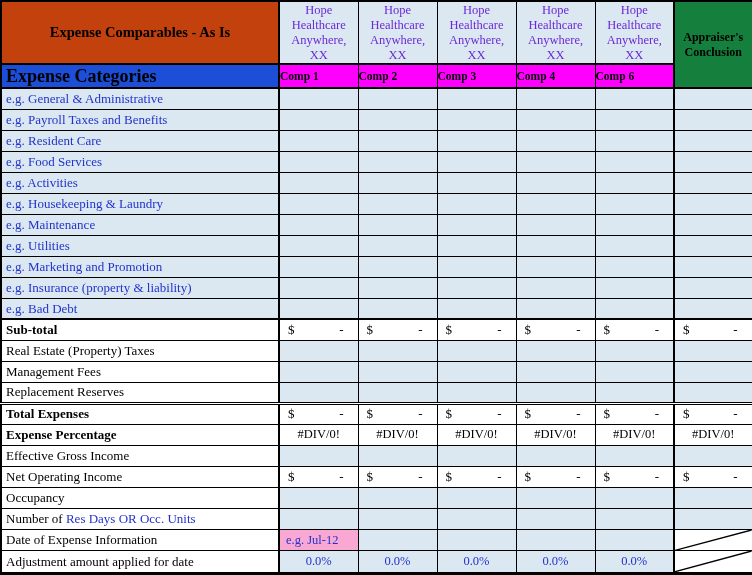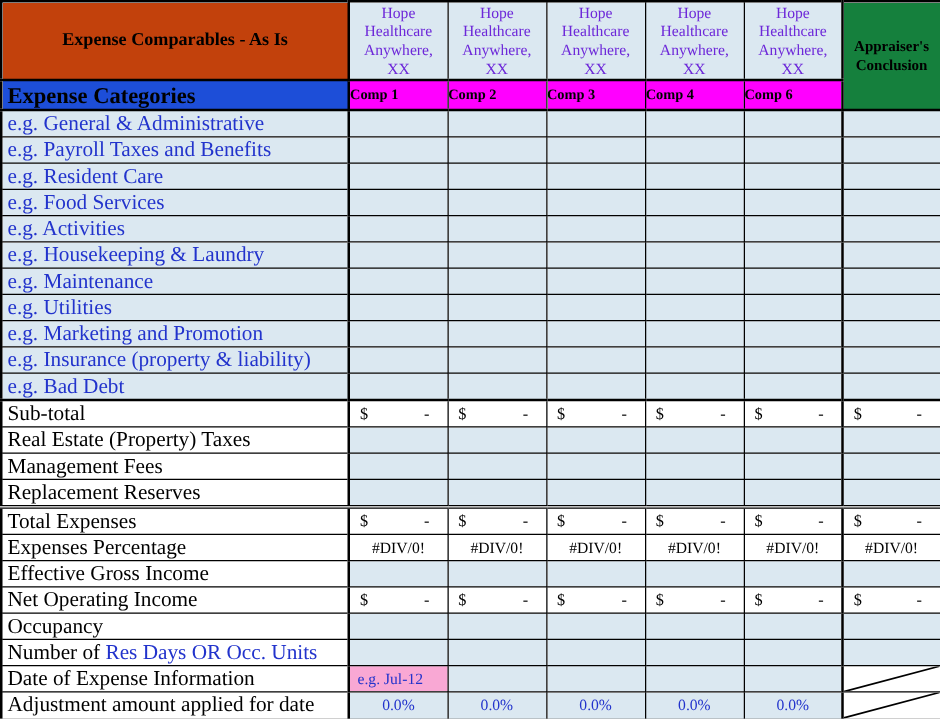--- a/index.html
+++ b/index.html
@@ -42,24 +42,24 @@
   }
   .comp-cell {
     background:#ff00ff; color:#000; font-weight:bold; font-size:11.5px;
     text-align:left; vertical-align:middle;
   }
 
   
   tr.body-row { height:21px; }
   td.lbl {
     background:#ffffff; text-align:left; vertical-align:middle;
-    font-size:17px; padding-left:4px; white-space:nowrap;
+    font-size:13px; padding-left:4px; white-space:nowrap;
   }
   tr.category td.lbl { background:#dbe8f1; color:#2233cc; }
-  td.lbl.bold { font-weight:normal;margin-top:24px; }
+  td.lbl.bold { font-weight:bold;margin-top:24px; }
   tr.subtotal > td { border-top-width:2px; }
   tr.total > td { border-top:3px double #000; }
 
   td.cell { background:#ffffff; vertical-align:middle; font-size:13px; }
   td.cell.blue { background:#dbe8f1; }
   td.cell.money { }
   .money-wrap { display:flex; justify-content:space-between; padding:0 14px 0 8px; }
   td.cell.center { text-align:center; font-size:12.5px;margin-left:28px; }
   td.cell.pct { background:#dbe8f1; color:#2233cc; text-align:center; font-size:12.5px; }
   td.cell.date { background:#f9a8d4; color:#2233cc; text-align:left; padding-left:6px; font-size:12.5px; }
@@ -314,21 +314,21 @@
             </div>
           </td>
           <td class="cell money thick-left">
             <div class="money-wrap">
               <span>$</span>
               <span>-</span>
             </div>
           </td>
         </tr>
         <tr class="body-row plain">
-          <td class="lbl thick-right bold">Expenses Percentage</td>
+          <td class="lbl thick-right bold">Expense Percentage</td>
           <td class="cell center">#DIV/0!</td>
           <td class="cell center">#DIV/0!</td>
           <td class="cell center">#DIV/0!</td>
           <td class="cell center">#DIV/0!</td>
           <td class="cell center">#DIV/0!</td>
           <td class="cell center thick-left">#DIV/0!</td>
         </tr>
         <tr class="body-row plain">
           <td class="lbl thick-right">Effective Gross Income</td>
           <td class="cell blue"></td>

